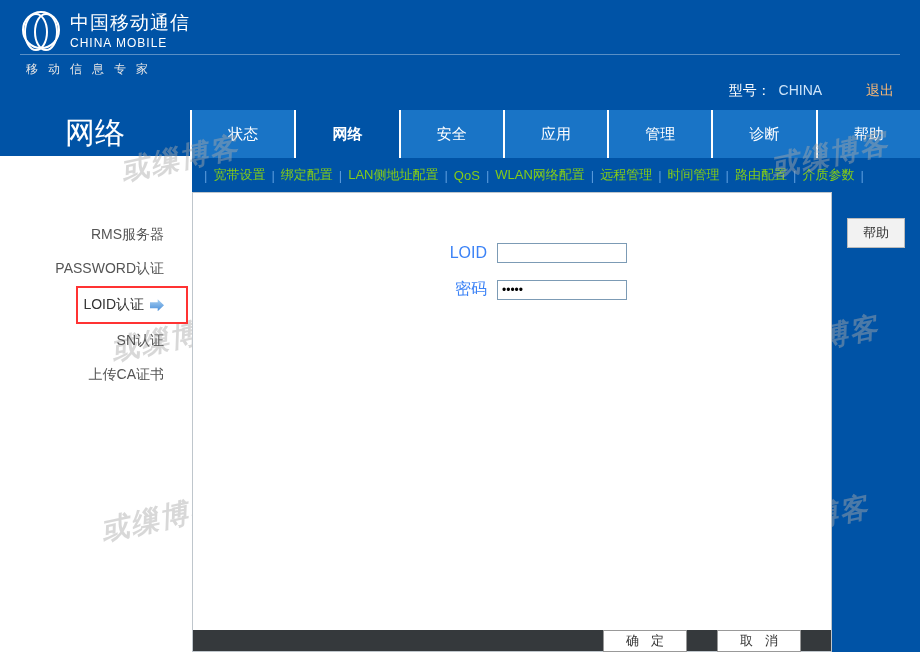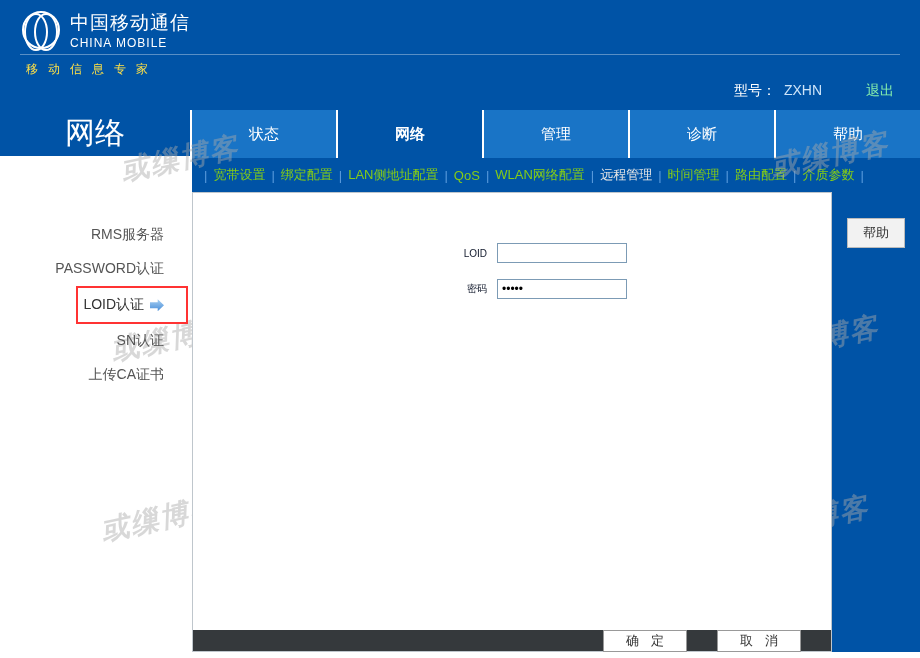--- a/index.html
+++ b/index.html
@@ -50,36 +50,36 @@
     width: 20px; height: 34px;
     top: 0;
   }
   .logo-circle::before { left: 0; }
   .logo-circle::after { right: 0; }
   .logo-text .cn { font-size: 19px; font-weight: 400; letter-spacing: 1px; }
   .logo-text .en { font-size: 12px; letter-spacing: 1px; }
   .logo-sub {
     font-size: 12px;
     letter-spacing: 10px;
-    color: #fde047;
+    color: #e5e5e5;
     padding-left: 26px;
     margin-top: 6px;
   }
   .hr {
     border-top: 1px solid rgba(255,255,255,.35);
     margin: 4px 20px 0 20px;
   }
   .status-right {
     position: absolute;
     bottom: 10px;
     right: 26px;
     font-size: 14px;
     color: #fff;
   }
-  .status-right a { color: #86efac; }
+  .status-right a { color: #fdba74; }
   .status-right .modelval { color: #cde4f9; margin: 0 40px 0 4px; }
   .main-row { display: flex; }
   .left {
     width: 192px;
     flex-shrink: 0;
   }
   .section-title {
     background: #0053a6;
     color: #fff;
     font-size: 30px;
@@ -114,21 +114,21 @@
     font-size: 13px;
     height: 34px;
     display: flex;
     align-items: center;
     padding-left: 6px;
     flex-wrap: nowrap;
     overflow: hidden;
   }
   .subnav span.sep { color: #5a9bdc; margin: 0 6px; }
   .subnav a { color: #84cc16; cursor: pointer; }
-  .subnav a.active { color: #e5e5e5; }
+  .subnav a.active { color: #84cc16; }
   .subnav .tail { color: #5a9bdc; }
   .content-wrap { display: flex; }
   .sidebar {
     width: 192px;
     padding-top: 26px;
   }
   .side-item {
     text-align: right;
     padding: 8px 28px 8px 0;
     font-size: 14px;
@@ -170,21 +170,21 @@
   }
   .right-bar {
     width: 88px;
     background: #0053a6;
     flex-shrink: 0;
   }
   .form {
     margin: 50px 0 0 240px;
   }
   .form-row { display: flex; align-items: center; margin-bottom: 16px; }
-  .form-row label { width: 54px; text-align: right; margin-right: 10px; font-size: 10px; color: #0f172a; }
+  .form-row label { width: 54px; text-align: right; margin-right: 10px; font-size: 16px; color: #3b82f6; }
   .form-row input {
     width: 130px;
     height: 20px;
     border: 1px solid #7c9bb5;
     padding: 0 4px;
     font-size: 12px;
   }
   .bottom-bar {
     position: absolute;
     left: 0; right: 0; bottom: 0;
@@ -223,33 +223,35 @@
     <div class="logo-circle"></div>
     <div class="logo-text">
       <div class="cn">中国移动通信</div>
       <div class="en">CHINA MOBILE</div>
     </div>
   </div>
   <div class="hr"></div>
   <div class="logo-sub">移动信息专家</div>
   <div class="status-right">
     <span>型号：</span>
-    <span class="modelval">ZXHN</span>
+    <span class="modelval">CHINA</span>
     <a>退出</a>
   </div>
 </div>
 
 <div class="main-row">
   <div class="left">
     <div class="section-title">网络</div>
   </div>
   <div style="flex:1">
     <div class="tabs">
       <div class="tab inactive">状态</div>
       <div class="tab active">网络</div>
+      <div class="tab inactive">安全</div>
+      <div class="tab inactive">应用</div>
       <div class="tab inactive">管理</div>
       <div class="tab inactive">诊断</div>
       <div class="tab inactive">帮助</div>
     </div>
     <div class="subnav">
       <span class="sep">|</span>
         <a>宽带设置</a>
       <span class="sep">|</span>
         <a>绑定配置</a>
       <span class="sep">|</span>

